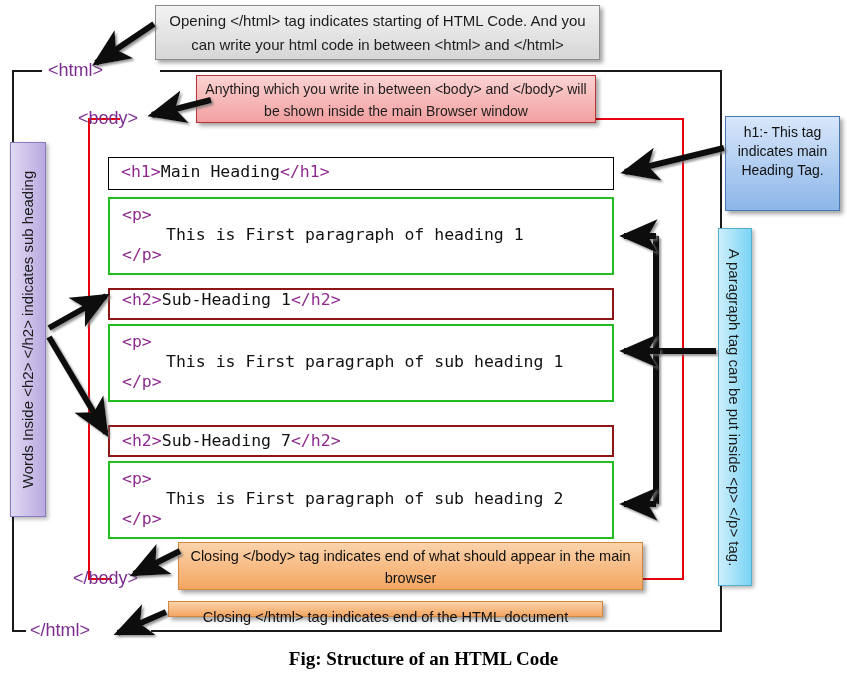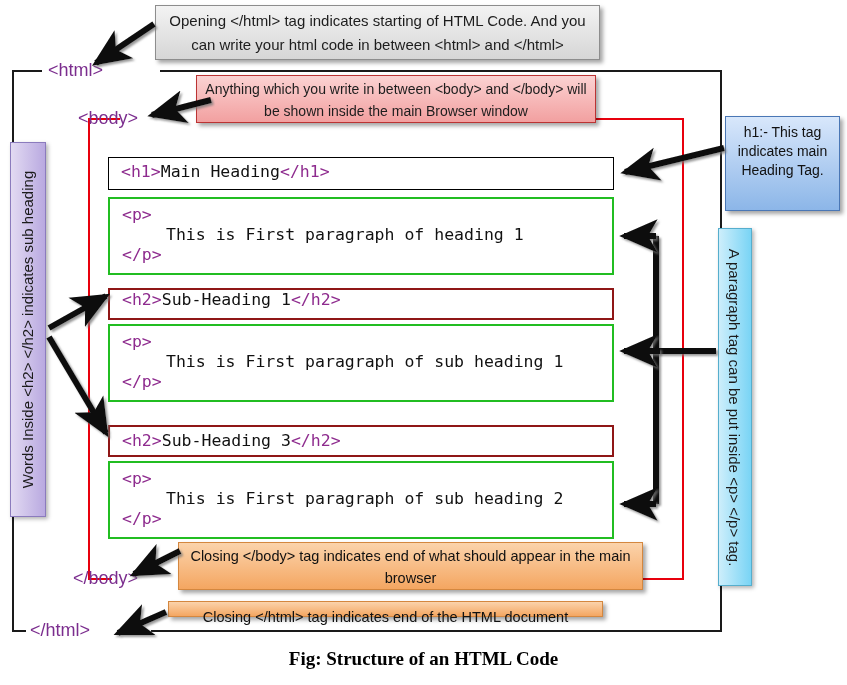--- a/index.html
+++ b/index.html
@@ -128,21 +128,21 @@
     <div class="ln"><span class="tag">&lt;h2&gt;</span><span class="txt">Sub-Heading 1</span><span class="tag">&lt;/h2&gt;</span></div>
   </div>
 
   <div class="codebox pbox" style="left:108px;top:324px;width:506px;height:78px;padding-top:6px;">
     <div class="ln"><span class="tag">&lt;p&gt;</span></div>
     <div class="ln" style="padding-left:56px;"><span class="txt">This is First paragraph of sub heading 1</span></div>
     <div class="ln"><span class="tag">&lt;/p&gt;</span></div>
   </div>
 
   <div class="codebox h2box" style="left:108px;top:425px;width:506px;height:32px;padding-top:4px;">
-    <div class="ln"><span class="tag">&lt;h2&gt;</span><span class="txt">Sub-Heading 3</span><span class="tag">&lt;/h2&gt;</span></div>
+    <div class="ln"><span class="tag">&lt;h2&gt;</span><span class="txt">Sub-Heading 7</span><span class="tag">&lt;/h2&gt;</span></div>
   </div>
 
   <div class="codebox pbox" style="left:108px;top:461px;width:506px;height:78px;padding-top:6px;">
     <div class="ln"><span class="tag">&lt;p&gt;</span></div>
     <div class="ln" style="padding-left:56px;"><span class="txt">This is First paragraph of sub heading 2</span></div>
     <div class="ln"><span class="tag">&lt;/p&gt;</span></div>
   </div>
 
   <div class="vbox" id="vb-left">
     <span>Words Inside &lt;h2&gt;  &lt;/h2&gt; indicates sub heading</span>

